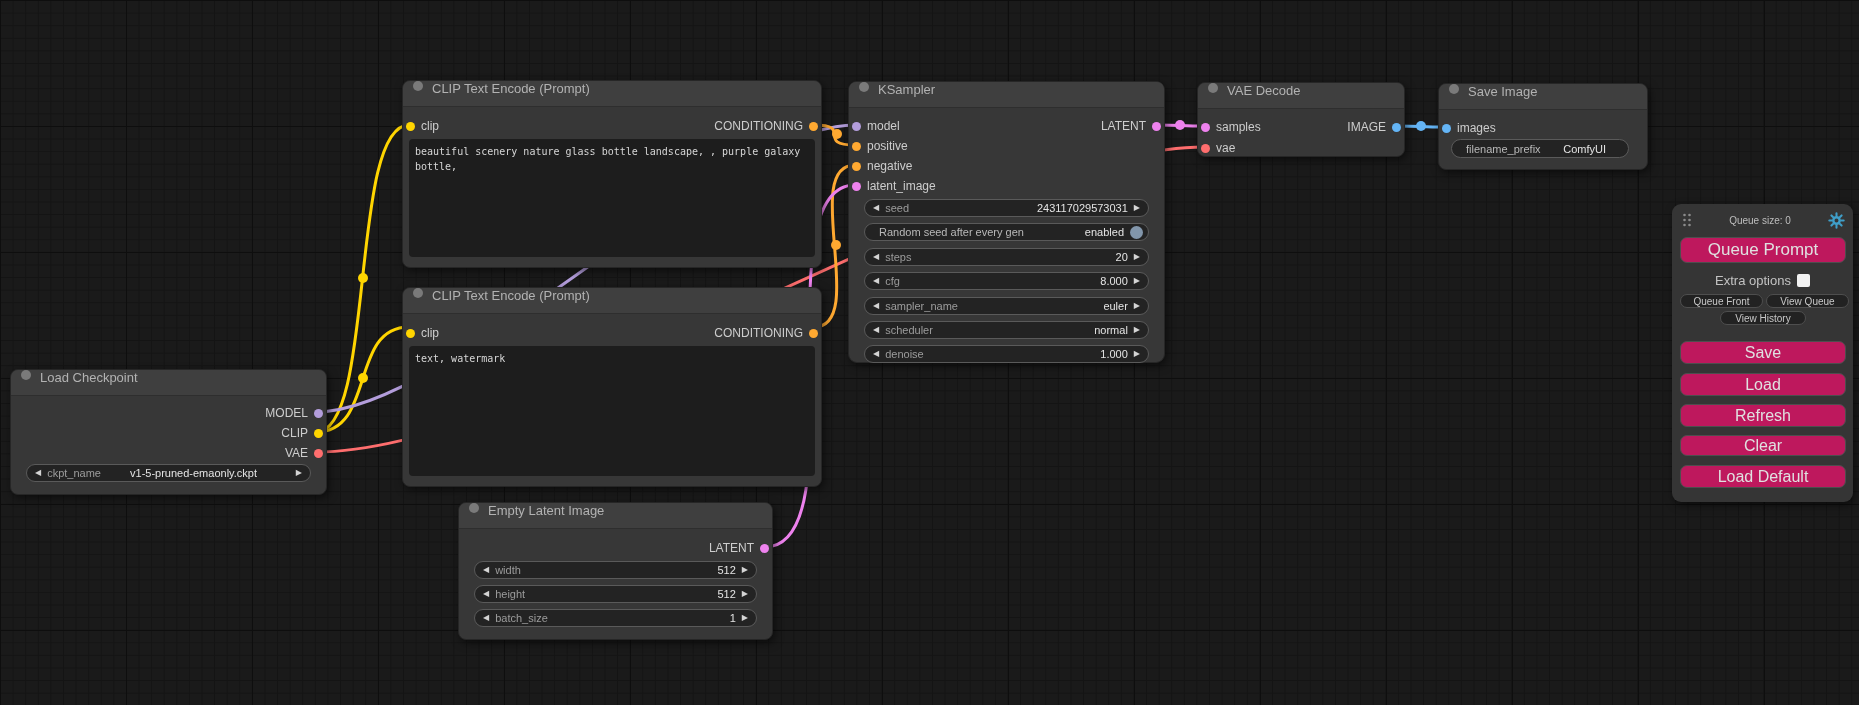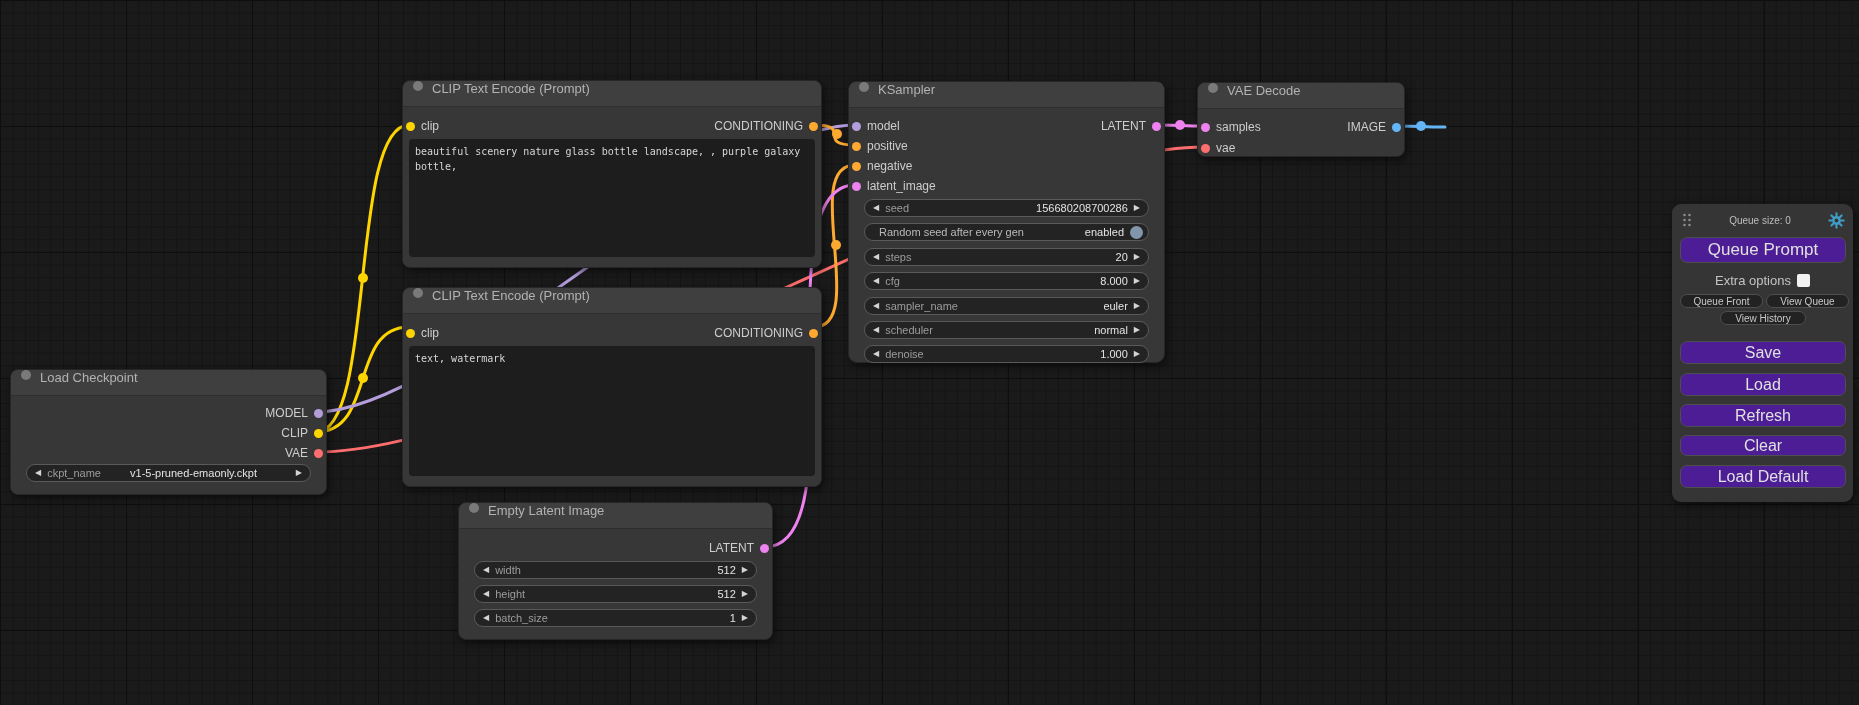--- a/index.html
+++ b/index.html
@@ -39,21 +39,21 @@
   .ta{position:absolute;left:6px;right:6px;top:58px;bottom:10px;background:#1d1d1d;
     border-radius:4px;padding:5px 6px;box-sizing:border-box;
     font-family:"DejaVu Sans Mono",monospace;font-size:10px;line-height:1.5;color:#d6d6d6;
     white-space:pre-wrap;word-break:break-word;}
 
   .menu{position:absolute;left:1672px;top:204px;width:181px;height:298px;background:#353535;
     border-radius:9px;box-shadow:2px 3px 9px rgba(0,0,0,.55);}
   .mhead{position:absolute;top:7px;left:10px;right:8px;height:18px;display:flex;
     align-items:center;}
   .qsize{flex:1;text-align:center;font-size:10px;color:#bdbdbd;}
-  .mbtn{position:absolute;left:8px;right:7px;background:#4c1d95;border:1px solid #4e4e4e;
+  .mbtn{position:absolute;left:8px;right:7px;background:#be185d;border:1px solid #4e4e4e;
     border-radius:7px;color:#e0e0e0;display:flex;align-items:center;justify-content:center;
     font-size:16px;box-sizing:border-box;}
   .mbtn.primary{top:33px;height:26px;font-size:17px;}
   .extra{position:absolute;top:68px;left:0;right:0;height:16px;display:flex;align-items:center;
     justify-content:center;gap:6px;font-size:13px;color:#c3c3c3;}
   .checkbox{width:13px;height:13px;background:#f2f2f2;border-radius:2px;}
   .pillbtn{position:absolute;height:14px;background:#222;border:1px solid #4e4e4e;
     border-radius:9px;color:#c8c8c8;font-size:10px;display:flex;align-items:center;
     justify-content:center;box-sizing:border-box;}
 </style>
@@ -188,21 +188,21 @@
       <span class="dot" style="background: rgb(238, 130, 238);"></span>
       <span>latent_image</span>
     </div>
     <div class="prow out" style="top:35px;">
       <span class="dot" style="background: rgb(238, 130, 238);"></span>
       <span>LATENT</span>
     </div>
     <div class="widget" style="top:117px;">
       <span class="arr">◀</span>
       <span class="lbl">seed</span>
-      <span class="val">156680208700286</span>
+      <span class="val">243117029573031</span>
       <span class="arr">▶</span>
     </div>
     <div class="widget noarr" style="top:141px;">
       <span class="lbl">Random seed after every gen</span>
       <span class="val">enabled</span>
       <span class="toggle"></span>
     </div>
     <div class="widget" style="top:166px;">
       <span class="arr">◀</span>
       <span class="lbl">steps</span>
@@ -247,20 +247,34 @@
     <div class="prow in" style="top:56px;">
       <span class="dot" style="background: rgb(255, 110, 110);"></span>
       <span>vae</span>
     </div>
     <div class="prow out" style="top:35px;">
       <span class="dot" style="background: rgb(100, 181, 246);"></span>
       <span>IMAGE</span>
     </div>
   </div>
 
+  <div class="node" style="left:1438px;top:83px;width:210px;height:87px;">
+    <div class="ntitle">
+      <span class="tdot"></span>
+      <span>Save Image</span>
+    </div>
+    <div class="prow in" style="top:35px;">
+      <span class="dot" style="background: rgb(100, 181, 246);"></span>
+      <span>images</span>
+    </div>
+    <div class="widget noarr" style="top:55px;left:12px;right:18px;height:19px;">
+      <span class="lbl">filename_prefix</span>
+      <span class="val" style="margin-right:14px;">ComfyUI</span>
+    </div>
+  </div>
 
   <div class="menu">
     <div class="mhead">
       <svg width="10" height="14" viewBox="0 0 10 14">
         <circle cx="2.5" cy="2" r="1.3" fill="#8b8b8b"></circle>
           <circle cx="7.5" cy="2" r="1.3" fill="#8b8b8b"></circle>
         <circle cx="2.5" cy="7" r="1.3" fill="#8b8b8b"></circle>
           <circle cx="7.5" cy="7" r="1.3" fill="#8b8b8b"></circle>
         <circle cx="2.5" cy="12" r="1.3" fill="#8b8b8b"></circle>
           <circle cx="7.5" cy="12" r="1.3" fill="#8b8b8b"></circle>

